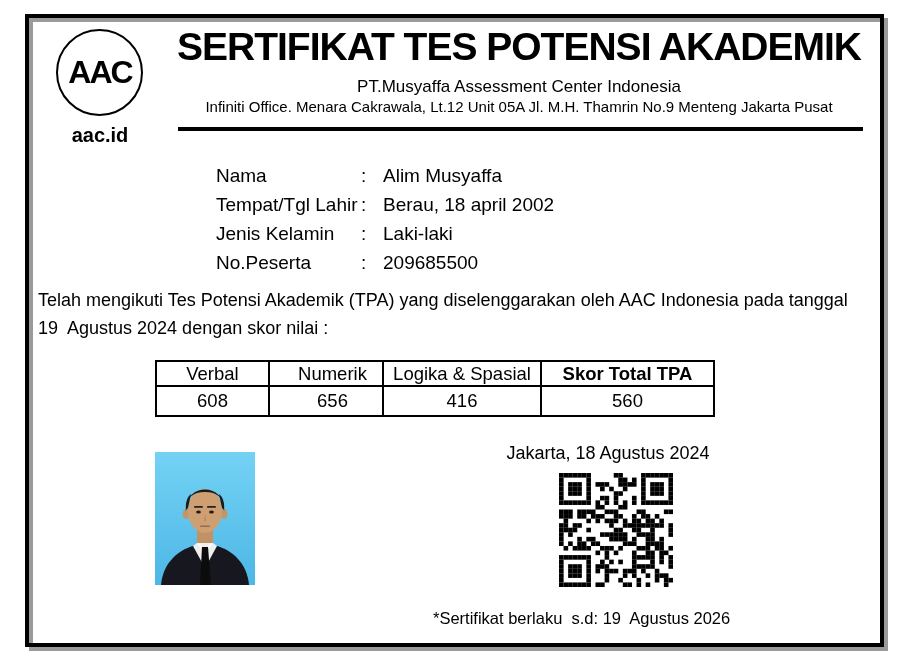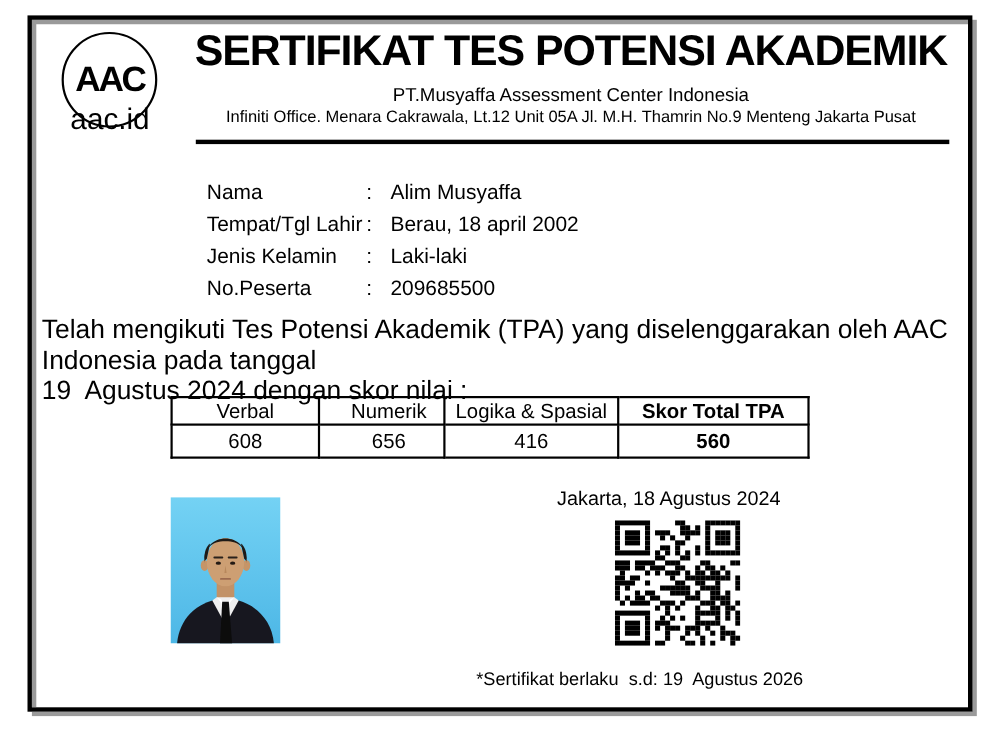--- a/index.html
+++ b/index.html
@@ -17,60 +17,60 @@
   .logo-circle {
     position:absolute; left:56px; top:29px; width:87px; height:87px;
     border:2.5px solid #000; border-radius:50%;
   }
   .logo-text {
     position:absolute; left:30px; top:44px; width:140px; text-align:center;
     font-size:32px; line-height:56px; font-weight:bold; letter-spacing:-2px;
   }
   .logo-text span { background:#fff; padding:0 3px; }
   .logo-domain {
-    position:absolute; left:30px; top:93px; width:140px; text-align:center;
-    font-size:27px; font-weight:normal;
+    position:absolute; left:30px; top:124px; width:140px; text-align:center;
+    font-size:20px; font-weight:bold;
   }
   
   .header { position:absolute; left:168px; top:0; width:702px; height:140px; }
   .cert-title {
     position:absolute; top:25px; left:0; width:100%; text-align:center;
     font-size:39px; font-weight:bold; letter-spacing:-1px; white-space:nowrap;
   }
   .cert-org {
     position:absolute; top:77px; left:0; width:100%; text-align:center; font-size:17px;
   }
   .cert-addr {
     position:absolute; top:98px; left:0; width:100%; text-align:center; font-size:15px;
   }
   .header-rule {
     position:absolute; top:127px; left:10px; width:685px; height:4px;
     border-top:3px solid #000; border-bottom:1px solid #000;
   }
   
   .details { position:absolute; left:188px; top:161px; font-size:19px; line-height:29px; }
   .drow { display:flex; }
-  .dlabel { width:145px; }
+  .dlabel { width:145px;margin-left:28px; }
   .dcolon { width:22px; }
   
   .statement {
     position:absolute; left:38px; top:286px; width:852px;
-    font-size:24px; line-height:28px; white-space:pre-wrap;
+    font-size:18px; line-height:28px; white-space:pre-wrap;
   }
   
   .score-table { position:absolute; left:155px; top:360px; border-collapse:collapse; table-layout:fixed; }
   .score-table td {
     border:2px solid #000; text-align:center; vertical-align:middle;
     font-size:18.5px; overflow:hidden;
   }
   .score-table tr.hdr td { height:25px; }
   .score-table tr.val td { height:30px; }
-  .col-0 { width:134px; } .col-1 { width:114px;padding-left:13px; } .col-2 { width:158px; } .col-3 { width:173px; }
+  .col-0 { width:113px; } .col-1 { width:114px;padding-left:13px; } .col-2 { width:158px; } .col-3 { width:173px; }
   .bold-cell { font-weight:bold;border-radius:10px; }
-  .total-val { font-weight:bold; font-size:21px;margin-top:47px; }
+  .total-val { font-weight:normal; font-size:21px;margin-top:47px; }
   
   .date-line {
     position:absolute; left:433px; top:443px; width:350px; text-align:center; font-size:18px;
   }
   
   .photo { position:absolute; left:155px; top:452px; width:100px; height:133px; }
   .photo svg { display:block; width:100%; height:100%; }
   
   .qr-box { position:absolute; left:559px; top:473px; width:114px; height:114px; }
   .qr-box svg { display:block; width:100%; height:100%; }

